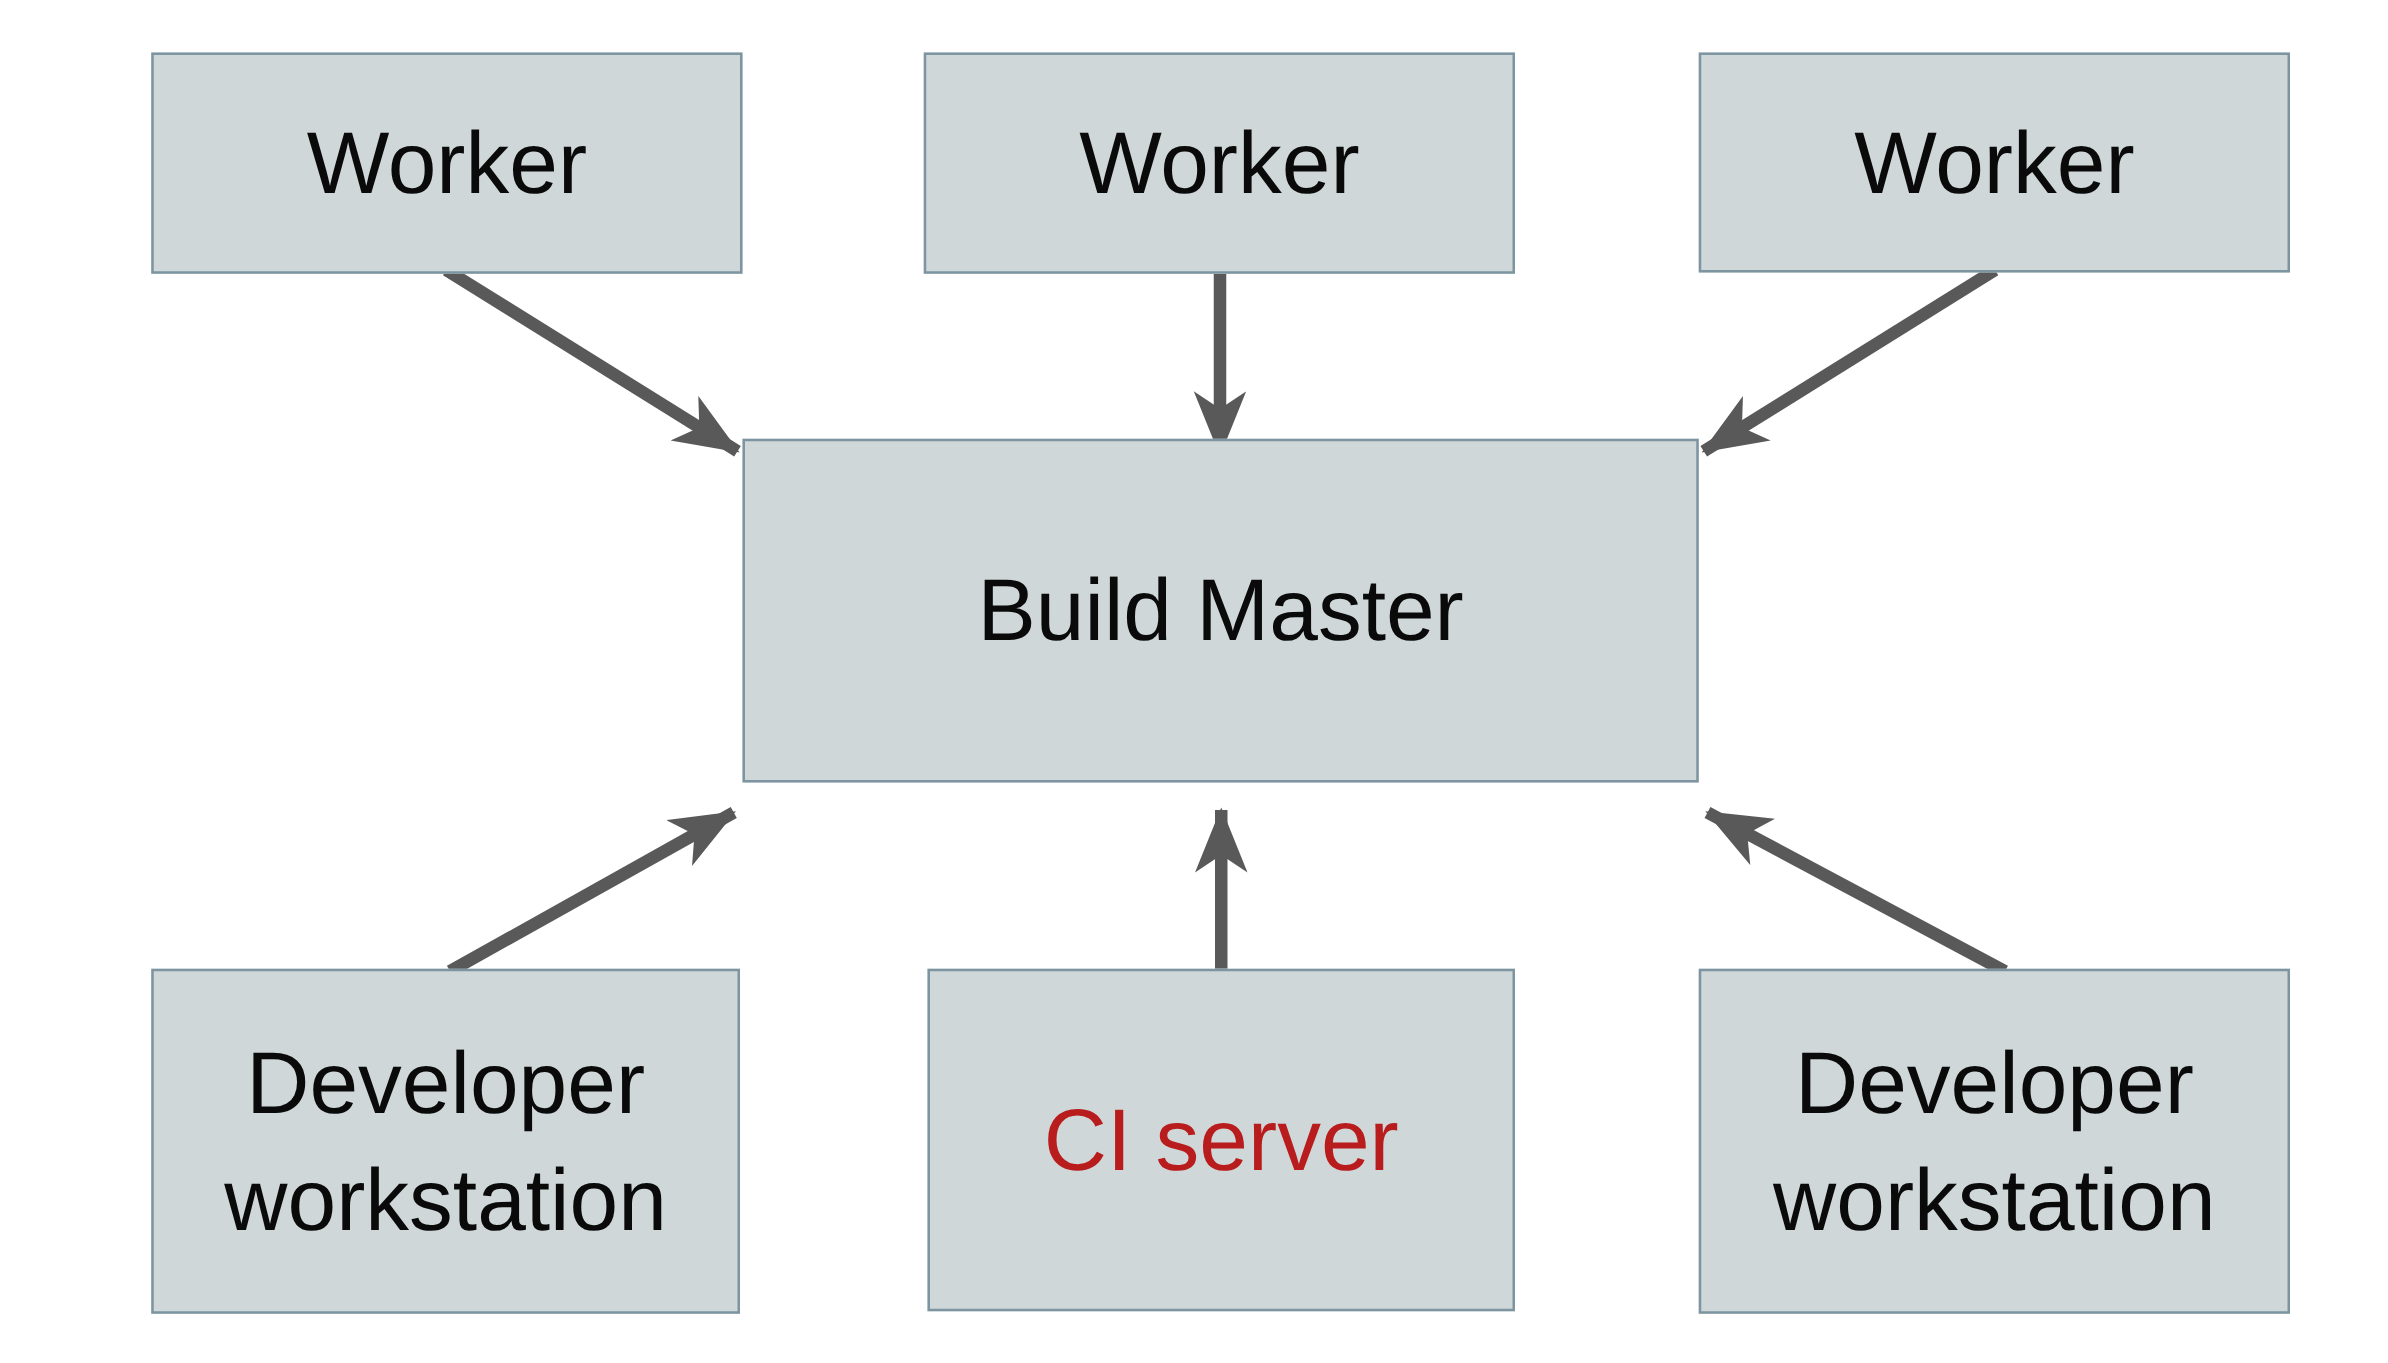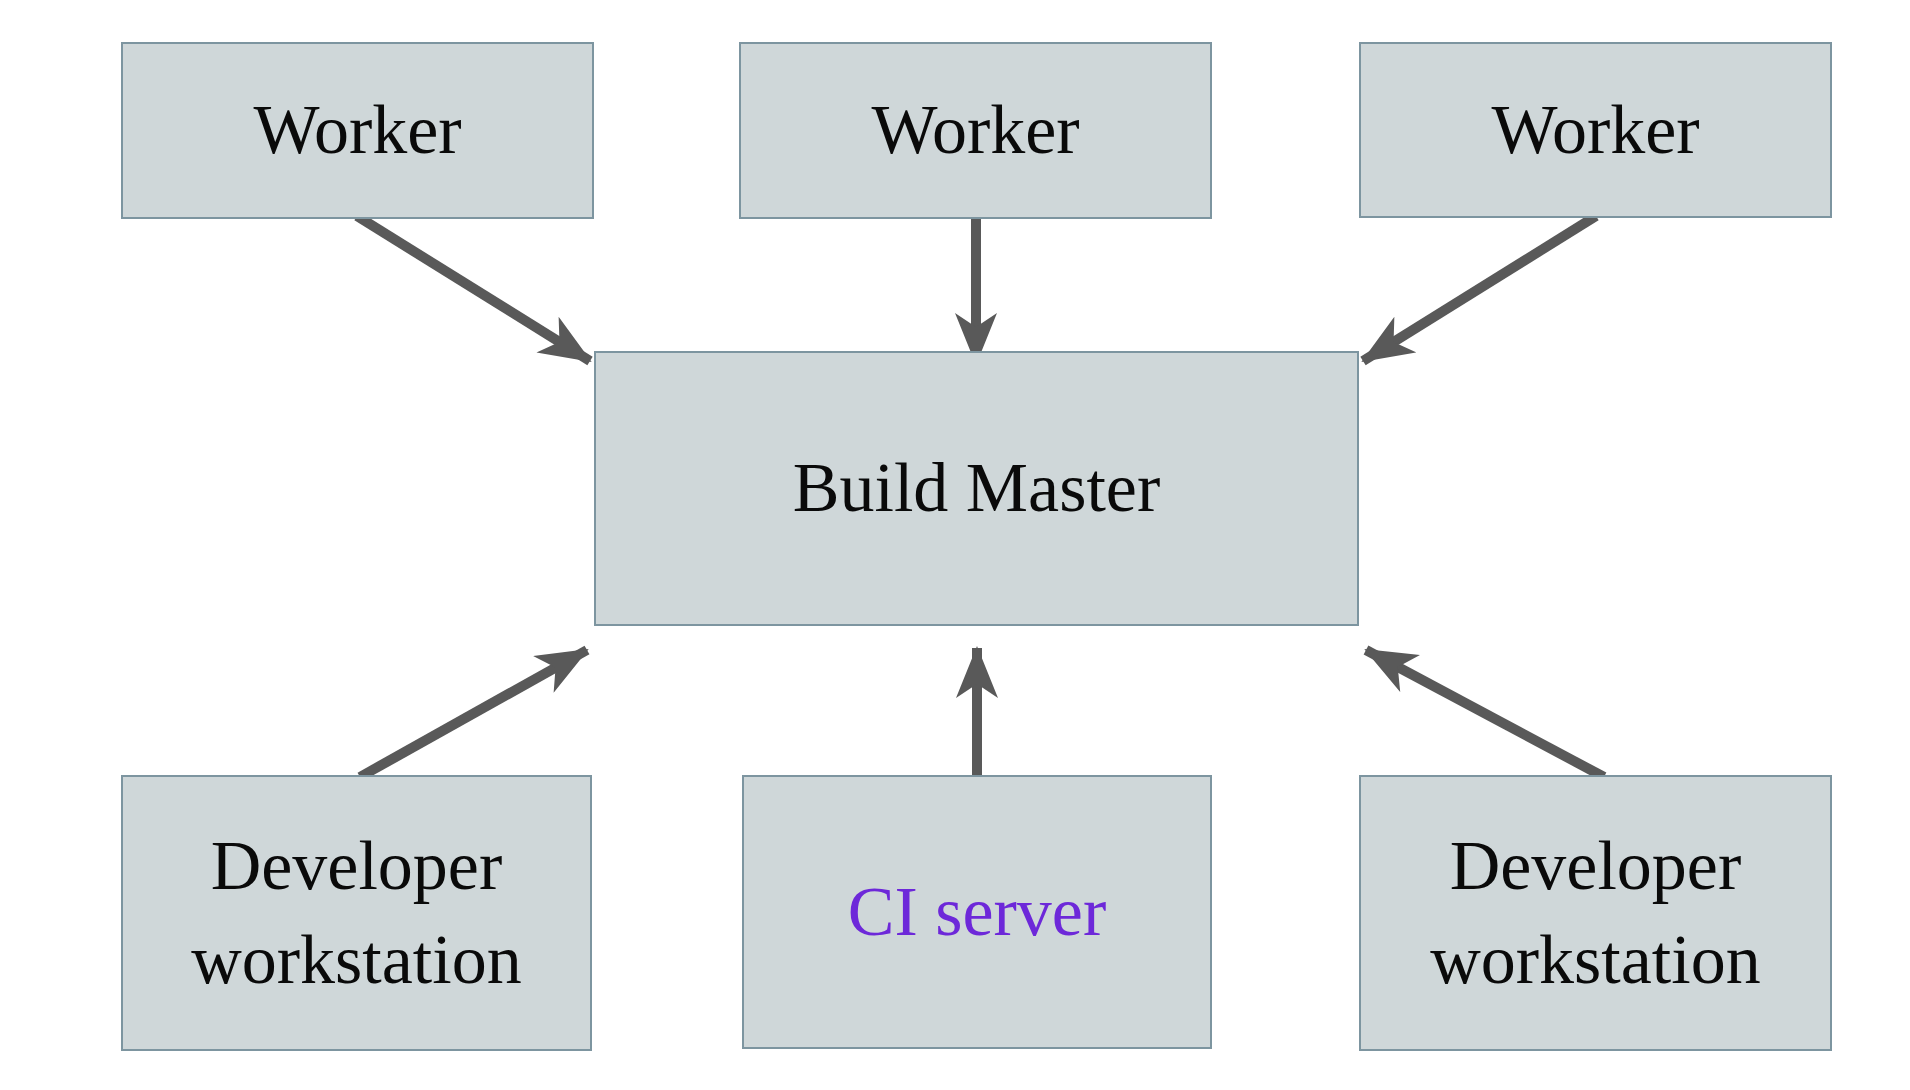--- a/index.html
+++ b/index.html
@@ -26,21 +26,20 @@
     position: absolute;
     box-sizing: border-box;
     display: flex;
     align-items: center;
     justify-content: center;
     text-align: center;
     font-size: 70px;
     line-height: 1.35;
     letter-spacing: 0px;
     padding: 0 20px;
-    font-family: Liberation Serif, serif;
   }
 </style>
 </head>
 <body>
 
 <div id="canvas" style="width: 1910px; height: 1090px; background: rgb(255, 255, 255);">
   <svg id="arrow-layer" xmlns="http://www.w3.org/2000/svg" viewBox="0 0 1910 1090">
       <defs>
         <marker id="arrowhead" markerUnits="userSpaceOnUse" markerWidth="58" markerHeight="46" refX="50" refY="21" orient="auto">
           <path d="M0,0 L52,21 L0,42 L14,21 Z" fill="#595959"></path>
@@ -61,19 +60,19 @@
     </div>
     <div class="node" style="left: 1359px; top: 42px; width: 473px; height: 176px; background: rgb(207, 215, 217); border: 2.5px solid rgb(125, 149, 160); color: rgb(10, 10, 10);">
       <span>Worker</span>
     </div>
     <div class="node" style="left: 594px; top: 351px; width: 765px; height: 275px; background: rgb(207, 215, 217); border: 2.5px solid rgb(125, 149, 160); color: rgb(10, 10, 10);">
       <span>Build Master</span>
     </div>
     <div class="node" style="left: 121px; top: 775px; width: 471px; height: 276px; background: rgb(207, 215, 217); border: 2.5px solid rgb(125, 149, 160); color: rgb(10, 10, 10);">
       <span>Developer workstation</span>
     </div>
-    <div class="node" style="left: 742px; top: 775px; width: 470px; height: 274px; background: rgb(207, 215, 217); border: 2.5px solid rgb(125, 149, 160); color: #6d28d9;">
+    <div class="node" style="left: 742px; top: 775px; width: 470px; height: 274px; background: rgb(207, 215, 217); border: 2.5px solid rgb(125, 149, 160); color: #b91c1c;">
       <span>CI server</span>
     </div>
     <div class="node" style="left: 1359px; top: 775px; width: 473px; height: 276px; background: rgb(207, 215, 217); border: 2.5px solid rgb(125, 149, 160); color: rgb(10, 10, 10);">
       <span>Developer workstation</span>
     </div>
   </div>
 
 </body></html>

